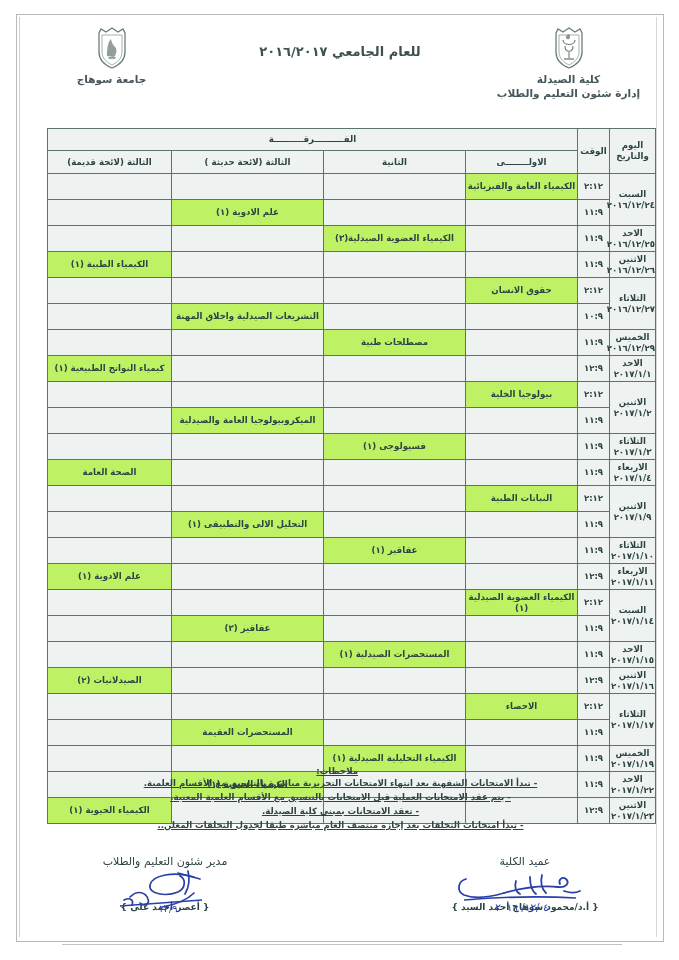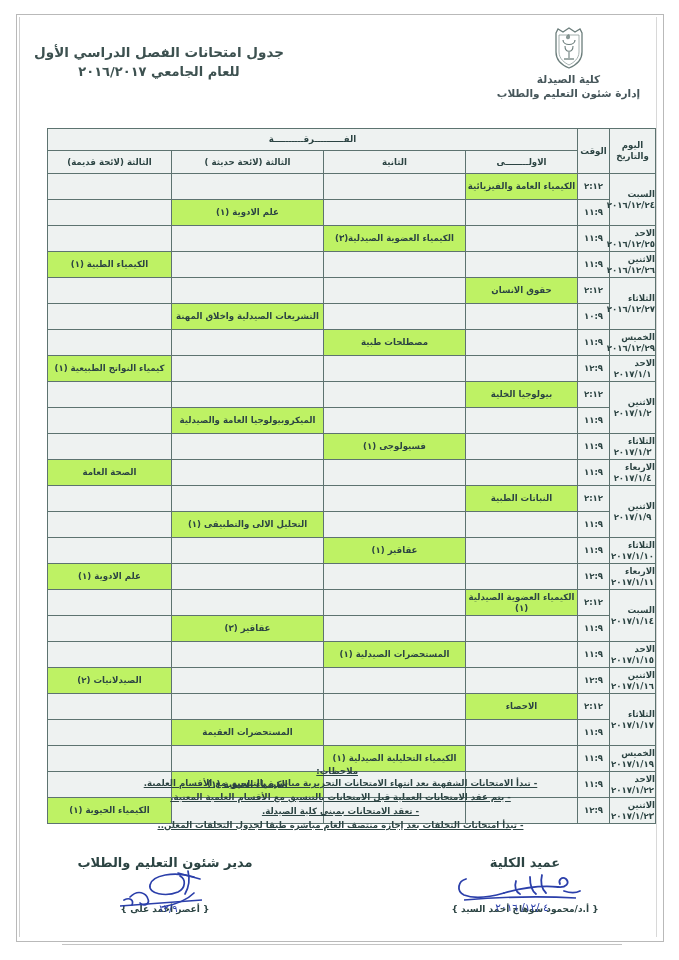--- a/index.html
+++ b/index.html
@@ -137,21 +137,21 @@
     font-size: 8.6px;
     letter-spacing: 0.3px;
     background: #eef2f1;
   }
   td.daydate {
     font-size: 8.4px;
     line-height: 1.45;
     background: #fbfcfc;
     padding: 1px;
   }
-  td.daydate .d-day { display: block; text-align: right; }
+  td.daydate .d-day { display: block; }
   td.daydate .d-date { display: block; letter-spacing: 0.2px; }
 
   
   .notes {
     position: absolute;
     left: 48px;
     top: 766px;
     width: 585px;
     text-align: center;
     color: #2c4443;
@@ -184,22 +184,22 @@
     flex-direction: row-reverse;
     justify-content: space-between;
   }
   .sign-block {
     width: 250px;
     text-align: center;
     position: relative;
     color: #2c4443;
   }
   .sign-title {
-    font-size: 13px;
-    font-weight: bold;
+    font-size: 11px;
+    font-weight: normal;
     color: #2c4443;
   }
   .sign-name {
     font-size: 9px;
     font-weight: bold;
     margin-top: 34px;
     color: #2c4443;
   }
   .sig-svg {
     position: absolute;
@@ -220,23 +220,31 @@
 </head>
 <body>
 
 <div class="page">
 
   <div class="scan-frame"></div>
   <div class="scan-frame-2"></div>
 
   <div class="header">
 
+    <div class="org-block">
+      <svg class="emblem" width="34" height="44" viewBox="0 0 34 44">
+        <path d="M4 7 L6 3 L11 6 L17 2 L23 6 L28 3 L30 7 L30 26 C30 35 22 40 17 42 C12 40 4 35 4 26 Z" fill="none" stroke="#6b7d7b" stroke-width="1.3"></path>
+        <path d="M7 9 L7 26 C7 33 13 37 17 39 C21 37 27 33 27 26 L27 9 Z" fill="none" stroke="#8e9d9b" stroke-width="0.8"></path>
+        <path d="M12 30 C12 22 13 16 16 13 C17 18 19 20 21 22 C22 25 21 29 19 31 Z" fill="#6b7d7b" opacity="0.75"></path>
+        <path d="M13 31 L21 31 L20 33 L14 33 Z" fill="#6b7d7b" opacity="0.7"></path>
+      </svg>
+      <div class="org-line">جامعة سوهاج</div>
+    </div>
 
     <div class="title-block">
-      <div class="title-line">جدول امتحانات الفصل الدراسي الأول</div>
       <div class="title-line sub">للعام الجامعي ٢٠١٦/٢٠١٧</div>
     </div>
 
     <div class="org-block">
       <svg class="emblem" width="34" height="44" viewBox="0 0 34 44">
         <path d="M4 7 L6 3 L11 6 L17 2 L23 6 L28 3 L30 7 L30 26 C30 35 22 40 17 42 C12 40 4 35 4 26 Z" fill="none" stroke="#6b7d7b" stroke-width="1.3"></path>
         <path d="M7 9 L7 26 C7 33 13 37 17 39 C21 37 27 33 27 26 L27 9 Z" fill="none" stroke="#8e9d9b" stroke-width="0.8"></path>
         <path d="M11 14 C11 20 23 20 23 14" fill="none" stroke="#6b7d7b" stroke-width="1.2"></path>
         <path d="M17 8 C14 9 13 12 15 13 C18 14 19 11 17 8 Z" fill="#6b7d7b" opacity="0.8"></path>
         <path d="M13 20 C13 27 21 27 21 20" fill="none" stroke="#6b7d7b" stroke-width="1.1"></path>

